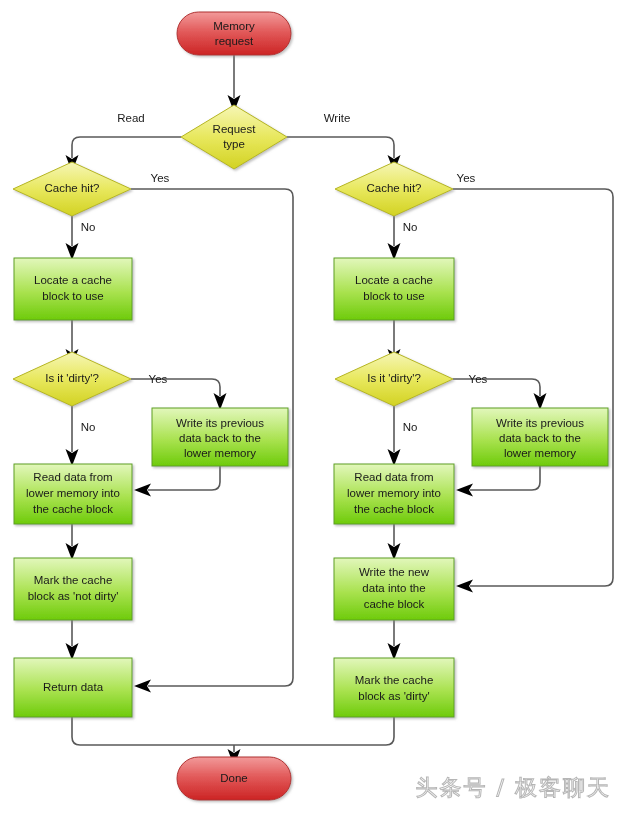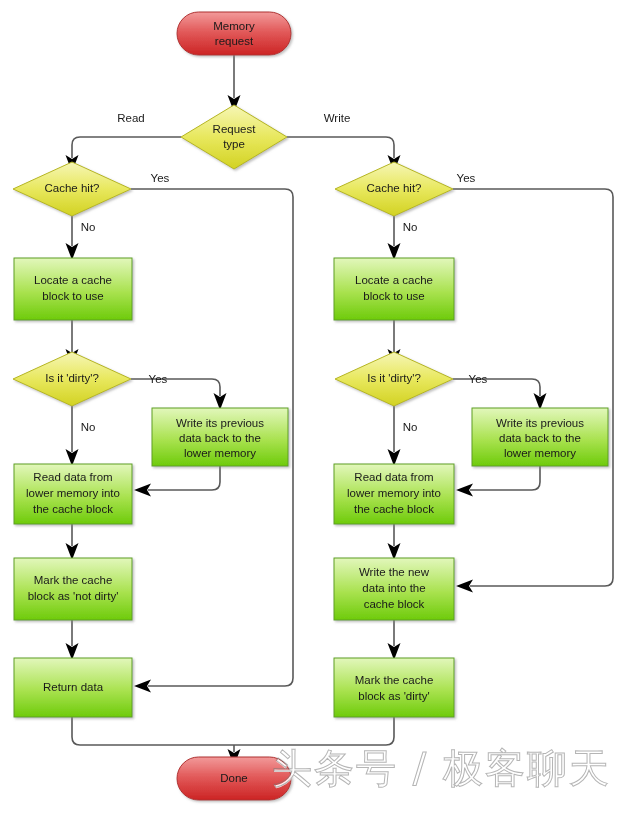--- a/index.html
+++ b/index.html
@@ -45,23 +45,23 @@
   .conn-head {
     fill: #000000;
     stroke: none;
   }
   .shape-stroke-green { stroke: #5fa021; stroke-width: 1; }
   .shape-stroke-yellow { stroke: #b5b520; stroke-width: 1; }
   .shape-stroke-red { stroke: #b03030; stroke-width: 1; }
   .watermark {
     position: absolute;
     right: 14px;
-    bottom: 19px;
+    bottom: 12px;
     font-family: "DejaVu Sans", "Liberation Sans", sans-serif;
-    font-size: 40px;
+    font-size: 22px;
     letter-spacing: 2px;
     color: rgba(255,255,255,0.0);
     -webkit-text-stroke: 1px rgba(120,120,120,0.55);
     text-shadow: 0 1px 0 rgba(255,255,255,0.9);
     white-space: nowrap;
     user-select: none;
   }
 </style>
 </head>
 <body>

